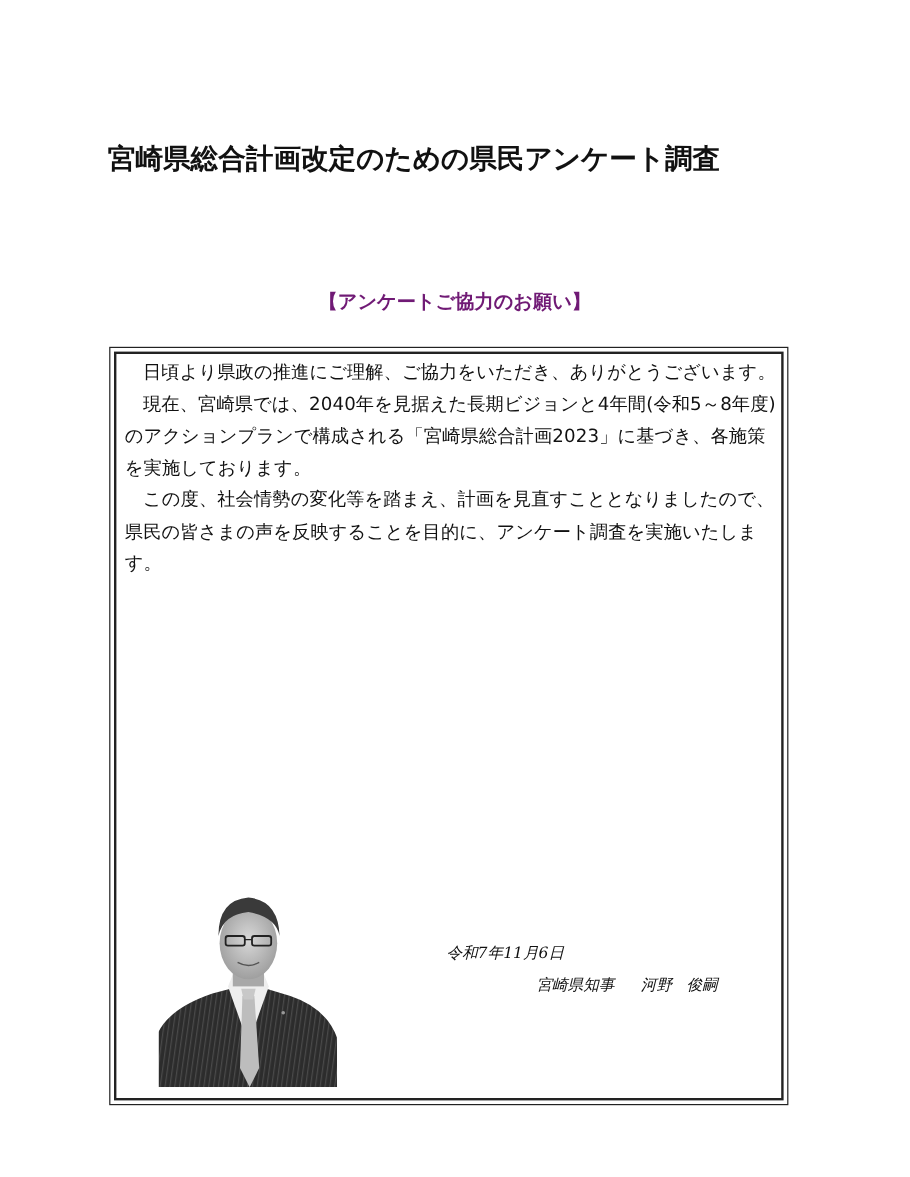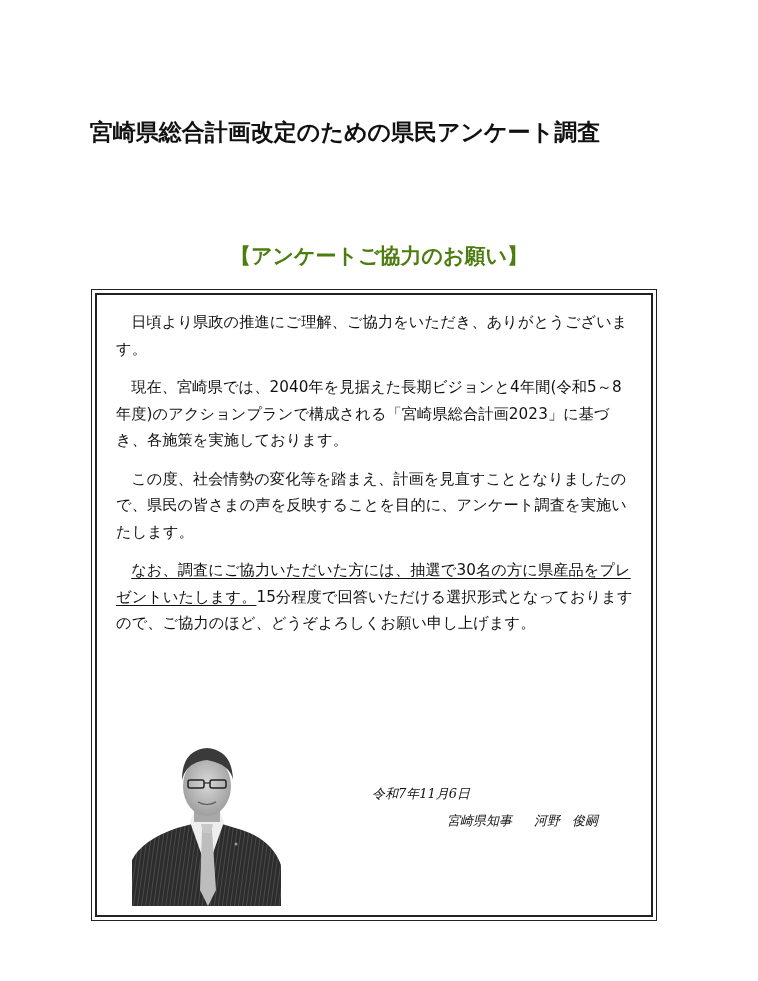--- a/index.html
+++ b/index.html
@@ -1,28 +1,28 @@
 <!DOCTYPE html>
 <html><head>
 <meta charset="utf-8">
 <style>
   html, body { margin: 0; padding: 0; background: #ffffff; }
   body { width: 758px; height: 981px; position: relative; overflow: hidden;
          font-family: "DejaVu Sans", "Liberation Sans", sans-serif; color: #111; }
   .title { position: absolute; left: 0; width: 690px; top: 117px; text-align: center;
            font-size: 23px; font-weight: bold; letter-spacing: 0px; color: #111; }
   .subtitle { position: absolute; left: 0; width: 758px; top: 242px; text-align: center;
-              font-size: 21px; font-weight: bold; color: #4d7c0f; }
+              font-size: 16px; font-weight: bold; color: #701a75; }
   .frame-outer { position: absolute; left: 91px; top: 289px; width: 566px; height: 632px;
                  border: 1.5px solid #222; box-sizing: border-box; }
   .frame-inner { position: absolute; left: 95px; top: 293px; width: 558px; height: 624px;
                  border: 2px solid #222; box-sizing: border-box; }
   .body-text { position: absolute; left: 104px; top: 297px; width: 545px;
                font-size: 15.2px; line-height: 26.5px; color: #111; letter-spacing: 0.1px; }
-  .body-text p { margin: 12px; text-indent: 1em; }
+  .body-text p { margin: 0; text-indent: 1em; }
   .u { text-decoration: underline; text-underline-offset: 3px; }
   .photo { position: absolute; left: 132px; top: 740px; width: 149px; height: 166px;
            overflow: hidden; background: #fff; }
   .date { position: absolute; left: 372px; top: 785px; font-family: "DejaVu Serif", serif;
           font-size: 13px; font-style: italic; color: #111; }
   .signature { position: absolute; left: 447px; top: 812px; font-family: "DejaVu Serif", serif;
                font-size: 13px; font-style: italic; color: #111; word-spacing: 8px; text-align: right; }
   .sig-gap { display: inline-block; width: 22px; }
   .sig-gap2 { display: inline-block; width: 12px; }
 </style>
@@ -32,21 +32,20 @@
 <div class="title">宮崎県総合計画改定のための県民アンケート調査</div>
 <div class="subtitle">【アンケートご協力のお願い】</div>
 
 <div class="frame-outer"></div>
 <div class="frame-inner"></div>
 
 <div class="body-text">
   <p>日頃より県政の推進にご理解、ご協力をいただき、ありがとうございます。</p>
   <p>現在、宮崎県では、2040年を見据えた長期ビジョンと4年間(令和5～8年度)のアクションプランで構成される「宮崎県総合計画2023」に基づき、各施策を実施しております。</p>
   <p>この度、社会情勢の変化等を踏まえ、計画を見直すこととなりましたので、県民の皆さまの声を反映することを目的に、アンケート調査を実施いたします。</p>
-  <p><span class="u">なお、調査にご協力いただいた方には、抽選で30名の方に県産品をプレゼントいたします。</span><span>15分程度で回答いただける選択形式となっておりますので、ご協力のほど、どうぞよろしくお願い申し上げます。</span></p>
 </div>
 
 <div class="photo">
   <svg width="149" height="166" viewBox="0 0 149 166">
     <defs>
       <pattern id="stripes" width="4" height="4" patternUnits="userSpaceOnUse" patternTransform="rotate(8)">
         <rect width="4" height="4" fill="#2c2c2c"></rect>
         <rect width="1" height="4" fill="#4a4a4a"></rect>
       </pattern>
       <radialGradient id="face" cx="50%" cy="45%" r="60%">

